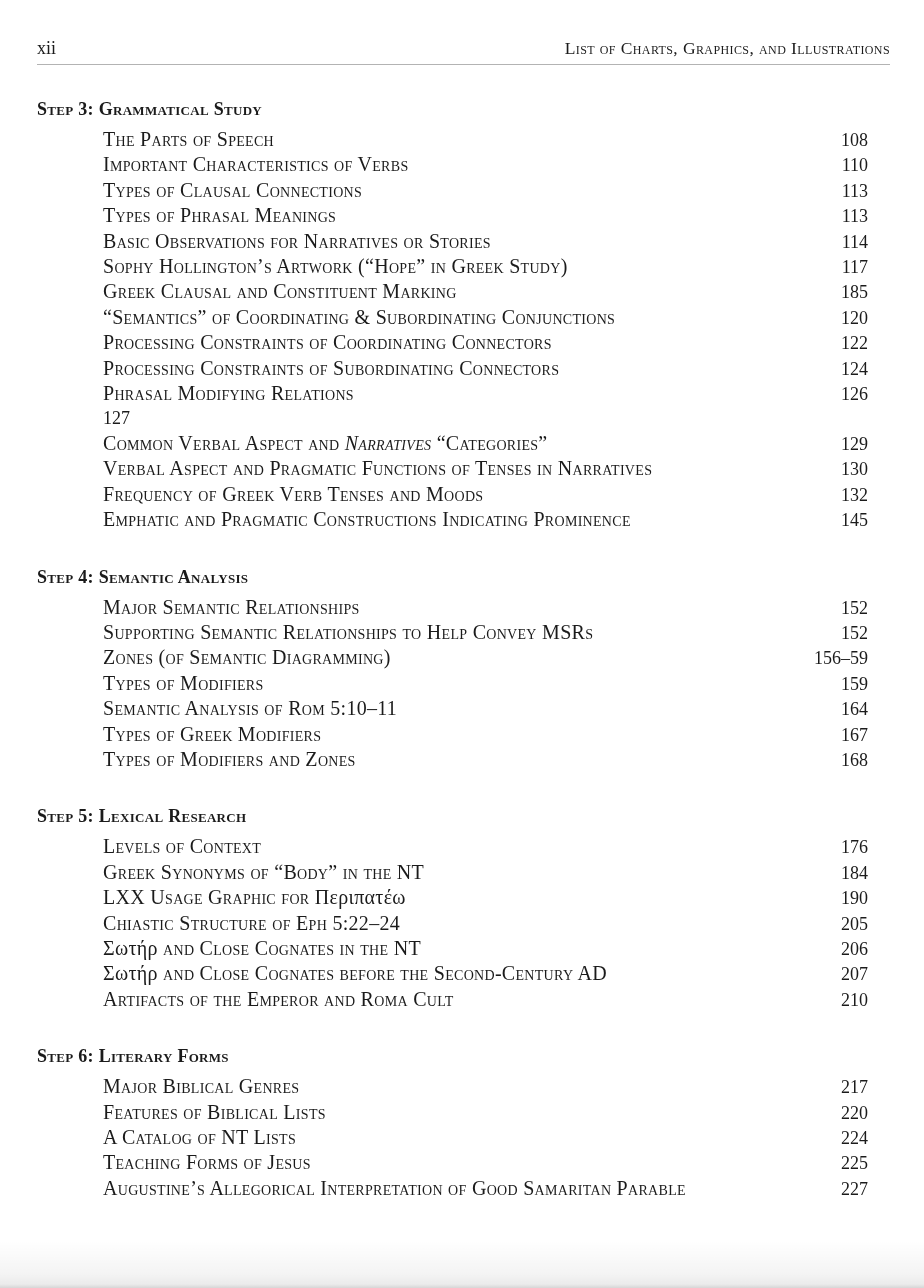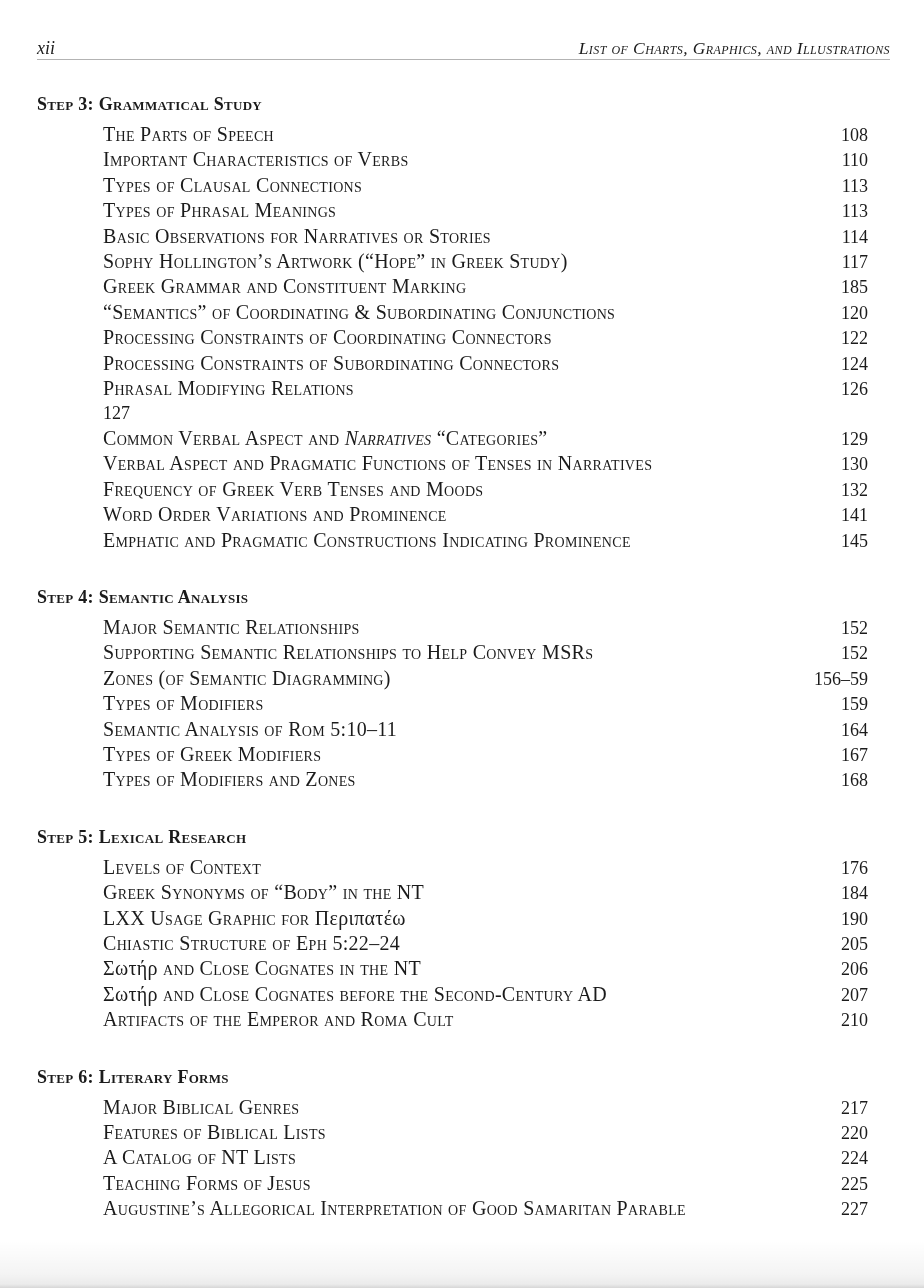--- a/index.html
+++ b/index.html
@@ -14,22 +14,22 @@
   .page {
     box-sizing: border-box;
     width: 100%; height: 100%;
     padding: 38px 34px 0 37px;
     position: relative;
   }
   .running-head {
     display: flex;
     justify-content: space-between;
     align-items: flex-end;
+    padding-bottom: 5px;
     border-bottom: 1px solid #b3b3b3;
-    font-style: italic;
   }
   .folio { font-size: 18px; }
   .running-title {
     font-variant: small-caps;
     font-size: 17.5px;
     letter-spacing: 0.4px;
   }
   .toc { padding-right: 22px; }
   .toc-section { margin-top: 30px; }
   .section-heading {
@@ -100,21 +100,21 @@
           </div>
           <div class="entry-row">
             <span class="entry-title">Basic Observations for Narratives or Stories</span>
             <span class="entry-page">114</span>
           </div>
           <div class="entry-row">
             <span class="entry-title">Sophy Hollington’s Artwork (“Hope” in Greek Study)</span>
             <span class="entry-page">117</span>
           </div>
           <div class="entry-row">
-            <span class="entry-title">Greek Grammar and Constituent Marking</span>
+            <span class="entry-title">Greek Clausal and Constituent Marking</span>
             <span class="entry-page">185</span>
           </div>
           <div class="entry-row">
             <span class="entry-title">“Semantics” of Coordinating &amp; Subordinating Conjunctions</span>
             <span class="entry-page">120</span>
           </div>
           <div class="entry-row">
             <span class="entry-title">Processing Constraints of Coordinating Connectors</span>
             <span class="entry-page">122</span>
           </div>
@@ -135,24 +135,20 @@
           </div>
           <div class="entry-row">
             <span class="entry-title">Verbal Aspect and Pragmatic Functions of Tenses in Narratives</span>
             <span class="entry-page">130</span>
           </div>
           <div class="entry-row">
             <span class="entry-title">Frequency of Greek Verb Tenses and Moods</span>
             <span class="entry-page">132</span>
           </div>
           <div class="entry-row">
-            <span class="entry-title">Word Order Variations and Prominence</span>
-            <span class="entry-page">141</span>
-          </div>
-          <div class="entry-row">
             <span class="entry-title">Emphatic and Pragmatic Constructions Indicating Prominence</span>
             <span class="entry-page">145</span>
           </div>
         </div>
       </section>
       <section class="toc-section">
         <h2 class="section-heading">Step 4: Semantic Analysis</h2>
         <div class="entries">
           <div class="entry-row">
             <span class="entry-title">Major Semantic Relationships</span>

